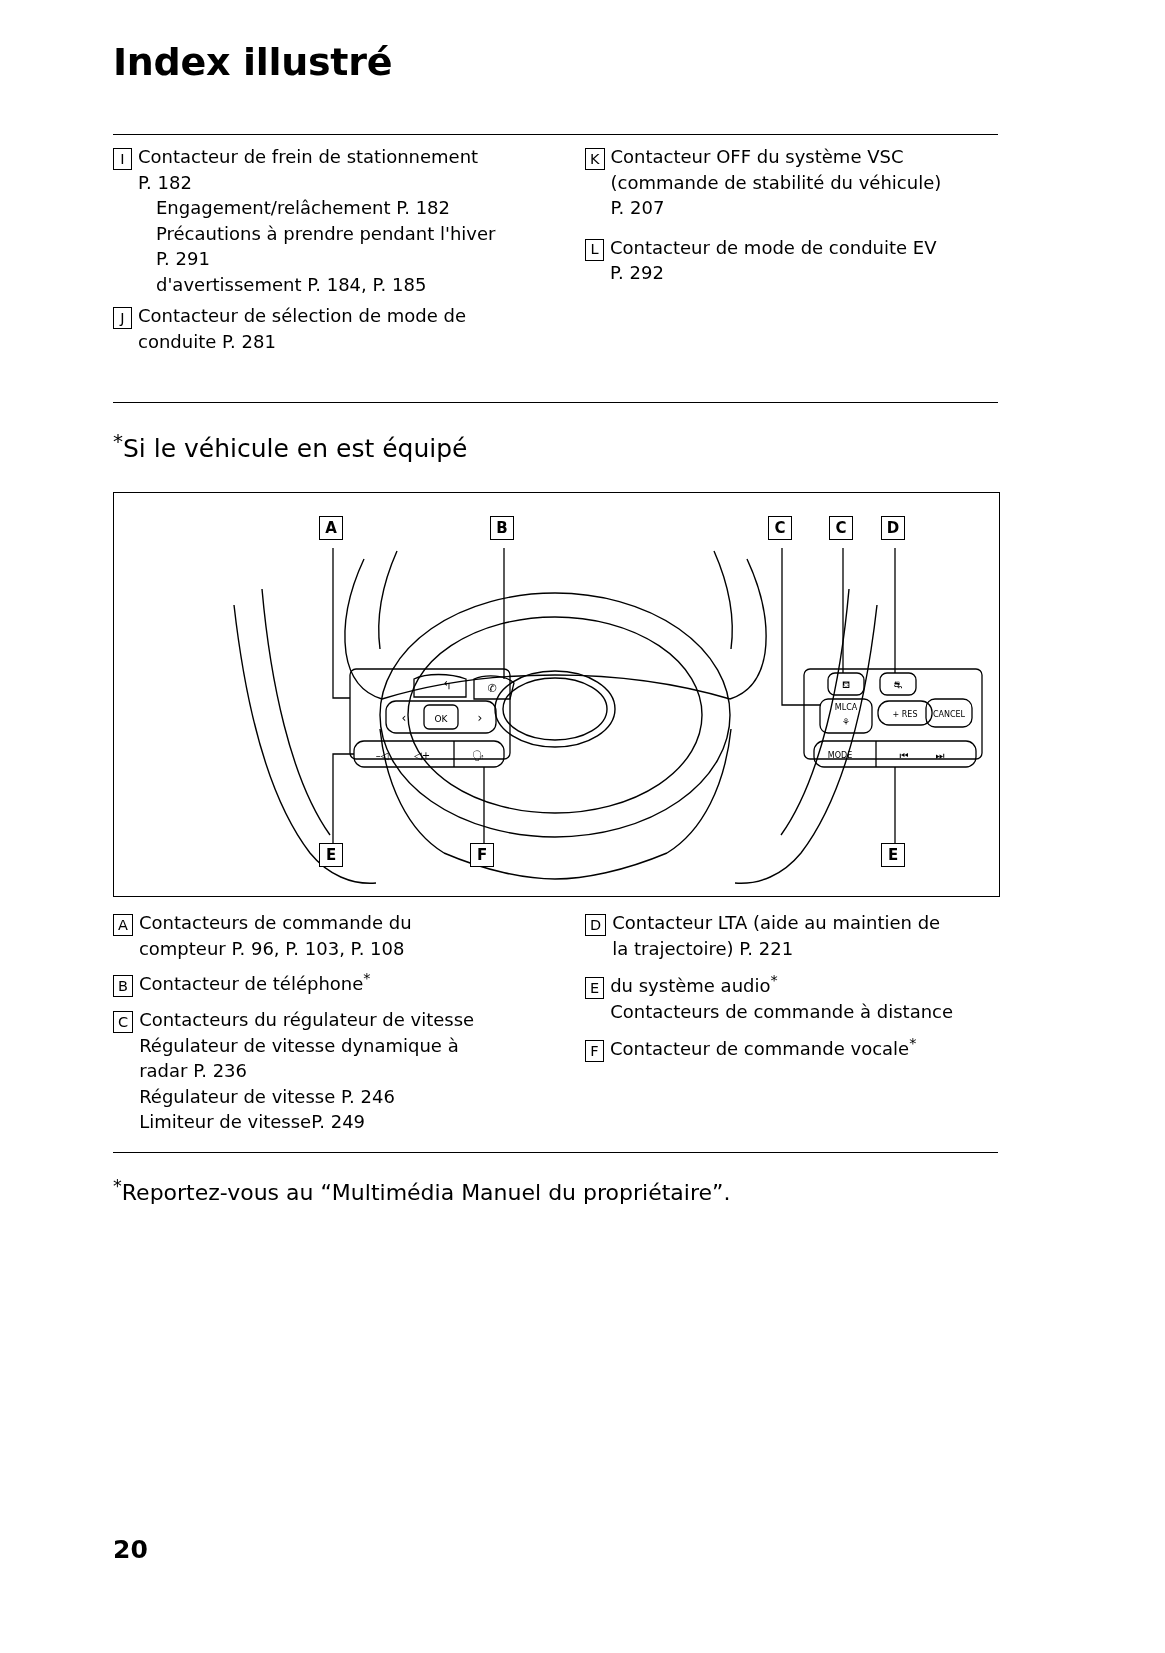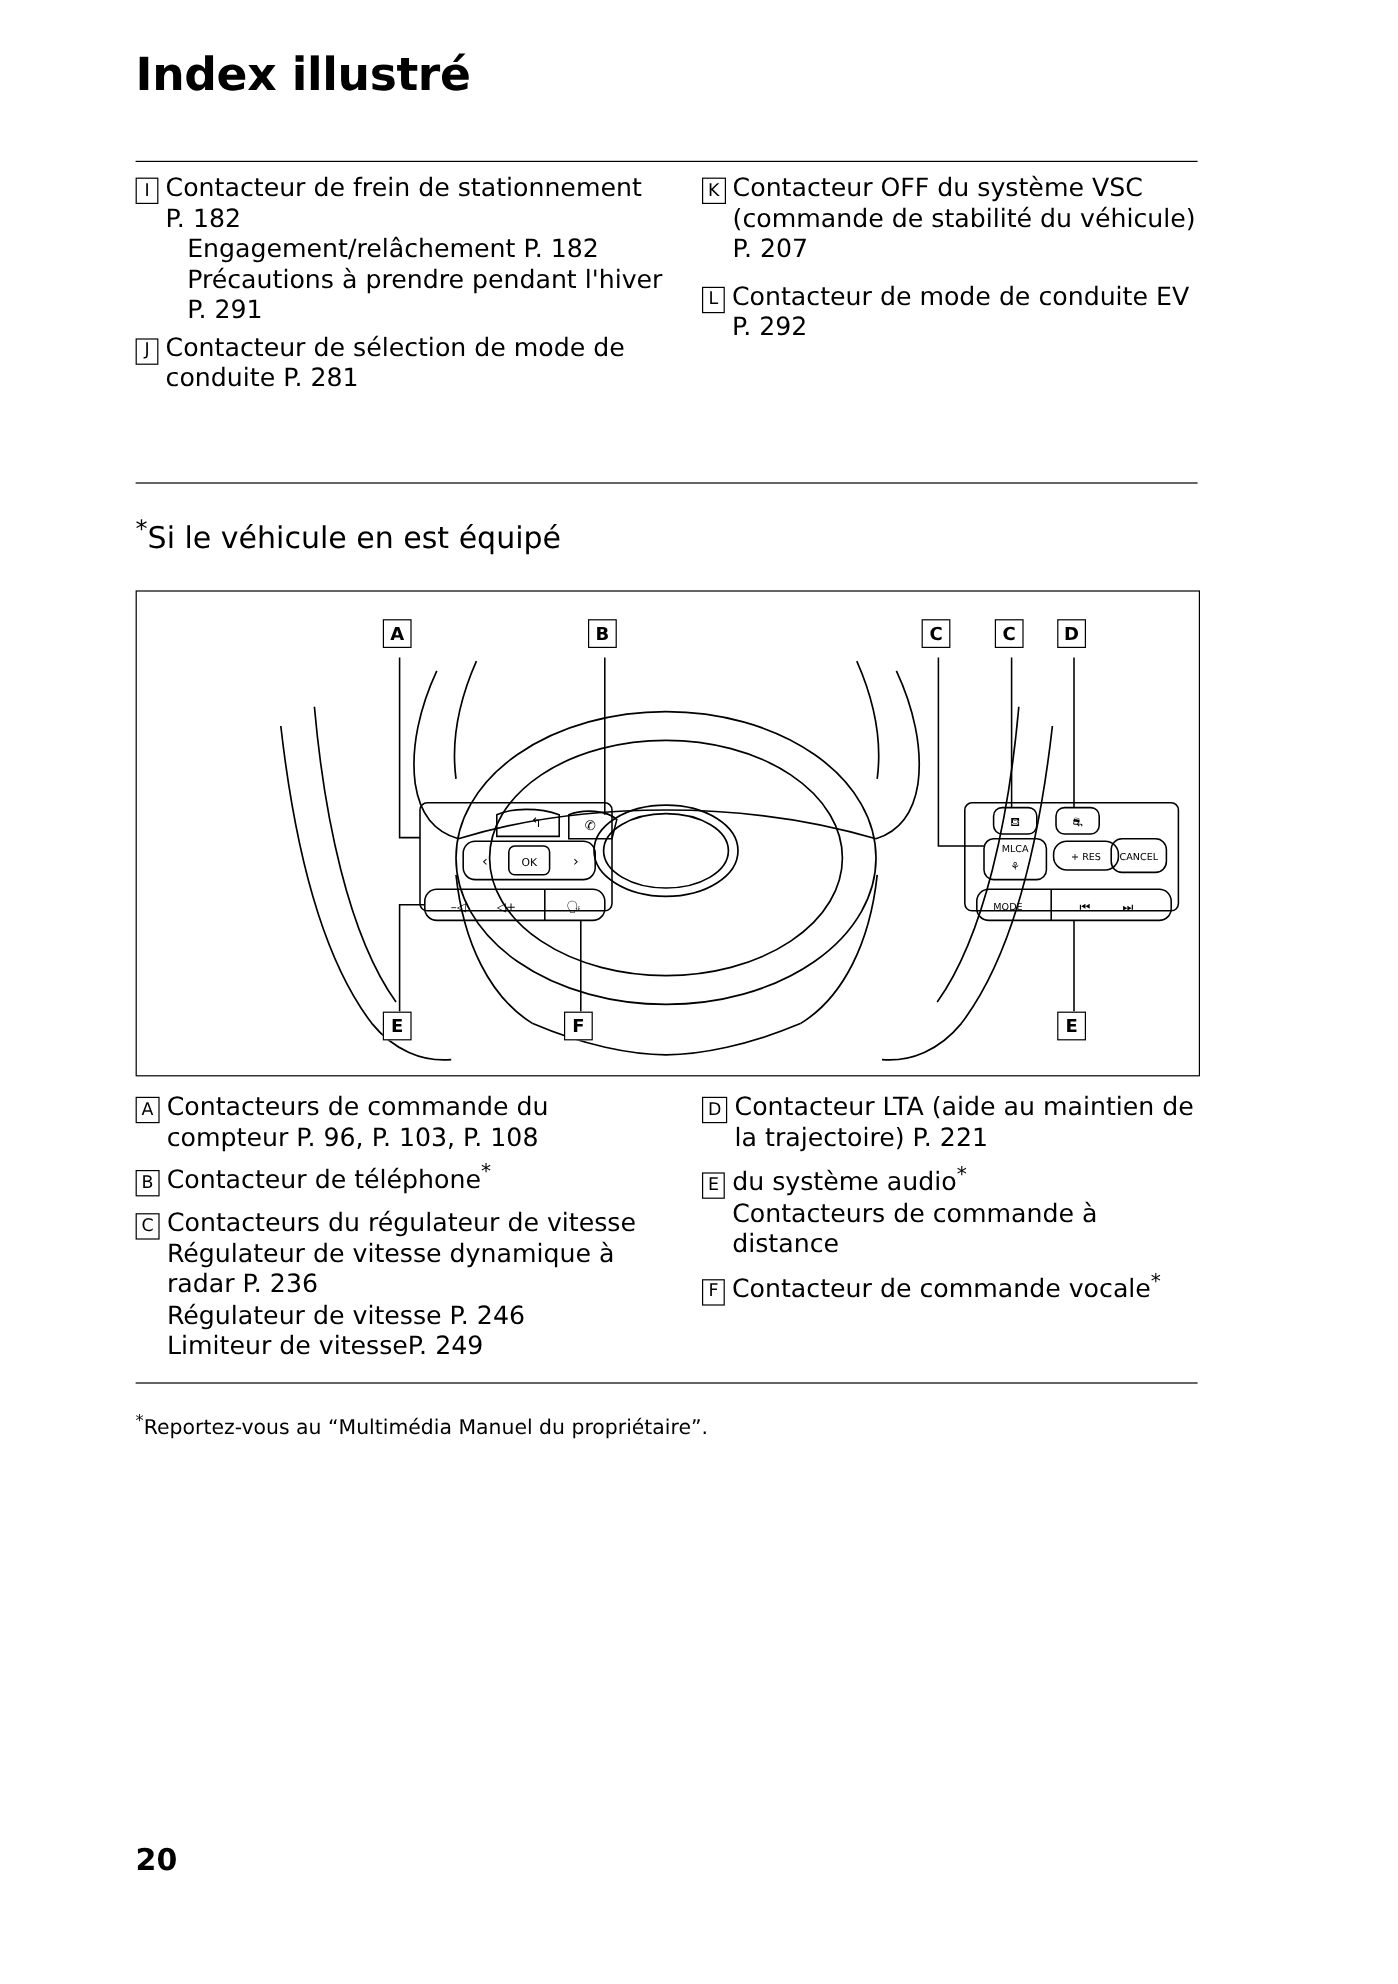--- a/index.html
+++ b/index.html
@@ -54,21 +54,21 @@
     font-size: 14.5px;
     line-height: 1;
     padding: 2.5px 4px 3px 4px;
     margin-top: 4px;
     margin-right: 6px;
     font-family: "DejaVu Sans", sans-serif;
     min-width: 9px;
     text-align: center;
   }
   .etext {
-    font-size: 21px;
+    font-size: 18px;
     line-height: 25.5px;
   }
   .sub {
     padding-left: 18px;
   }
   .equip-note {
     position: absolute;
     left: 113px;
     top: 434px;
     font-size: 25px;
@@ -99,21 +99,21 @@
     z-index: 5;
   }
 
   
   .leg-left { position: absolute; left: 113px; top: 910px; width: 450px; }
   .leg-right { position: absolute; left: 585px; top: 910px; width: 420px; }
   .footnote {
     position: absolute;
     left: 113px;
     top: 1180px;
-    font-size: 17px;
+    font-size: 22px;
   }
   .pageno {
     position: absolute;
     left: 113px;
     top: 1535px;
     font-size: 25px;
     font-weight: bold;
   }
 </style>
 </head>
@@ -128,20 +128,21 @@
   <div class="col-left">
 
     <div class="entry">
       <div class="tag">I</div>
       <div class="etext">
         <div>Contacteur de frein de stationnement</div>
         <div>P. 182</div>
         <div class="sub">Engagement/relâchement P. 182</div>
         <div class="sub">Précautions à prendre pendant l'hiver</div>
         <div class="sub">P. 291</div>
+        <div class="sub">d'avertissement P. 184, P. 185</div>
       </div>
     </div>
 
     <div class="entry">
       <div class="tag">J</div>
       <div class="etext">
         <div>Contacteur de sélection de mode de</div>
         <div>conduite P. 281</div>
       </div>
     </div>

